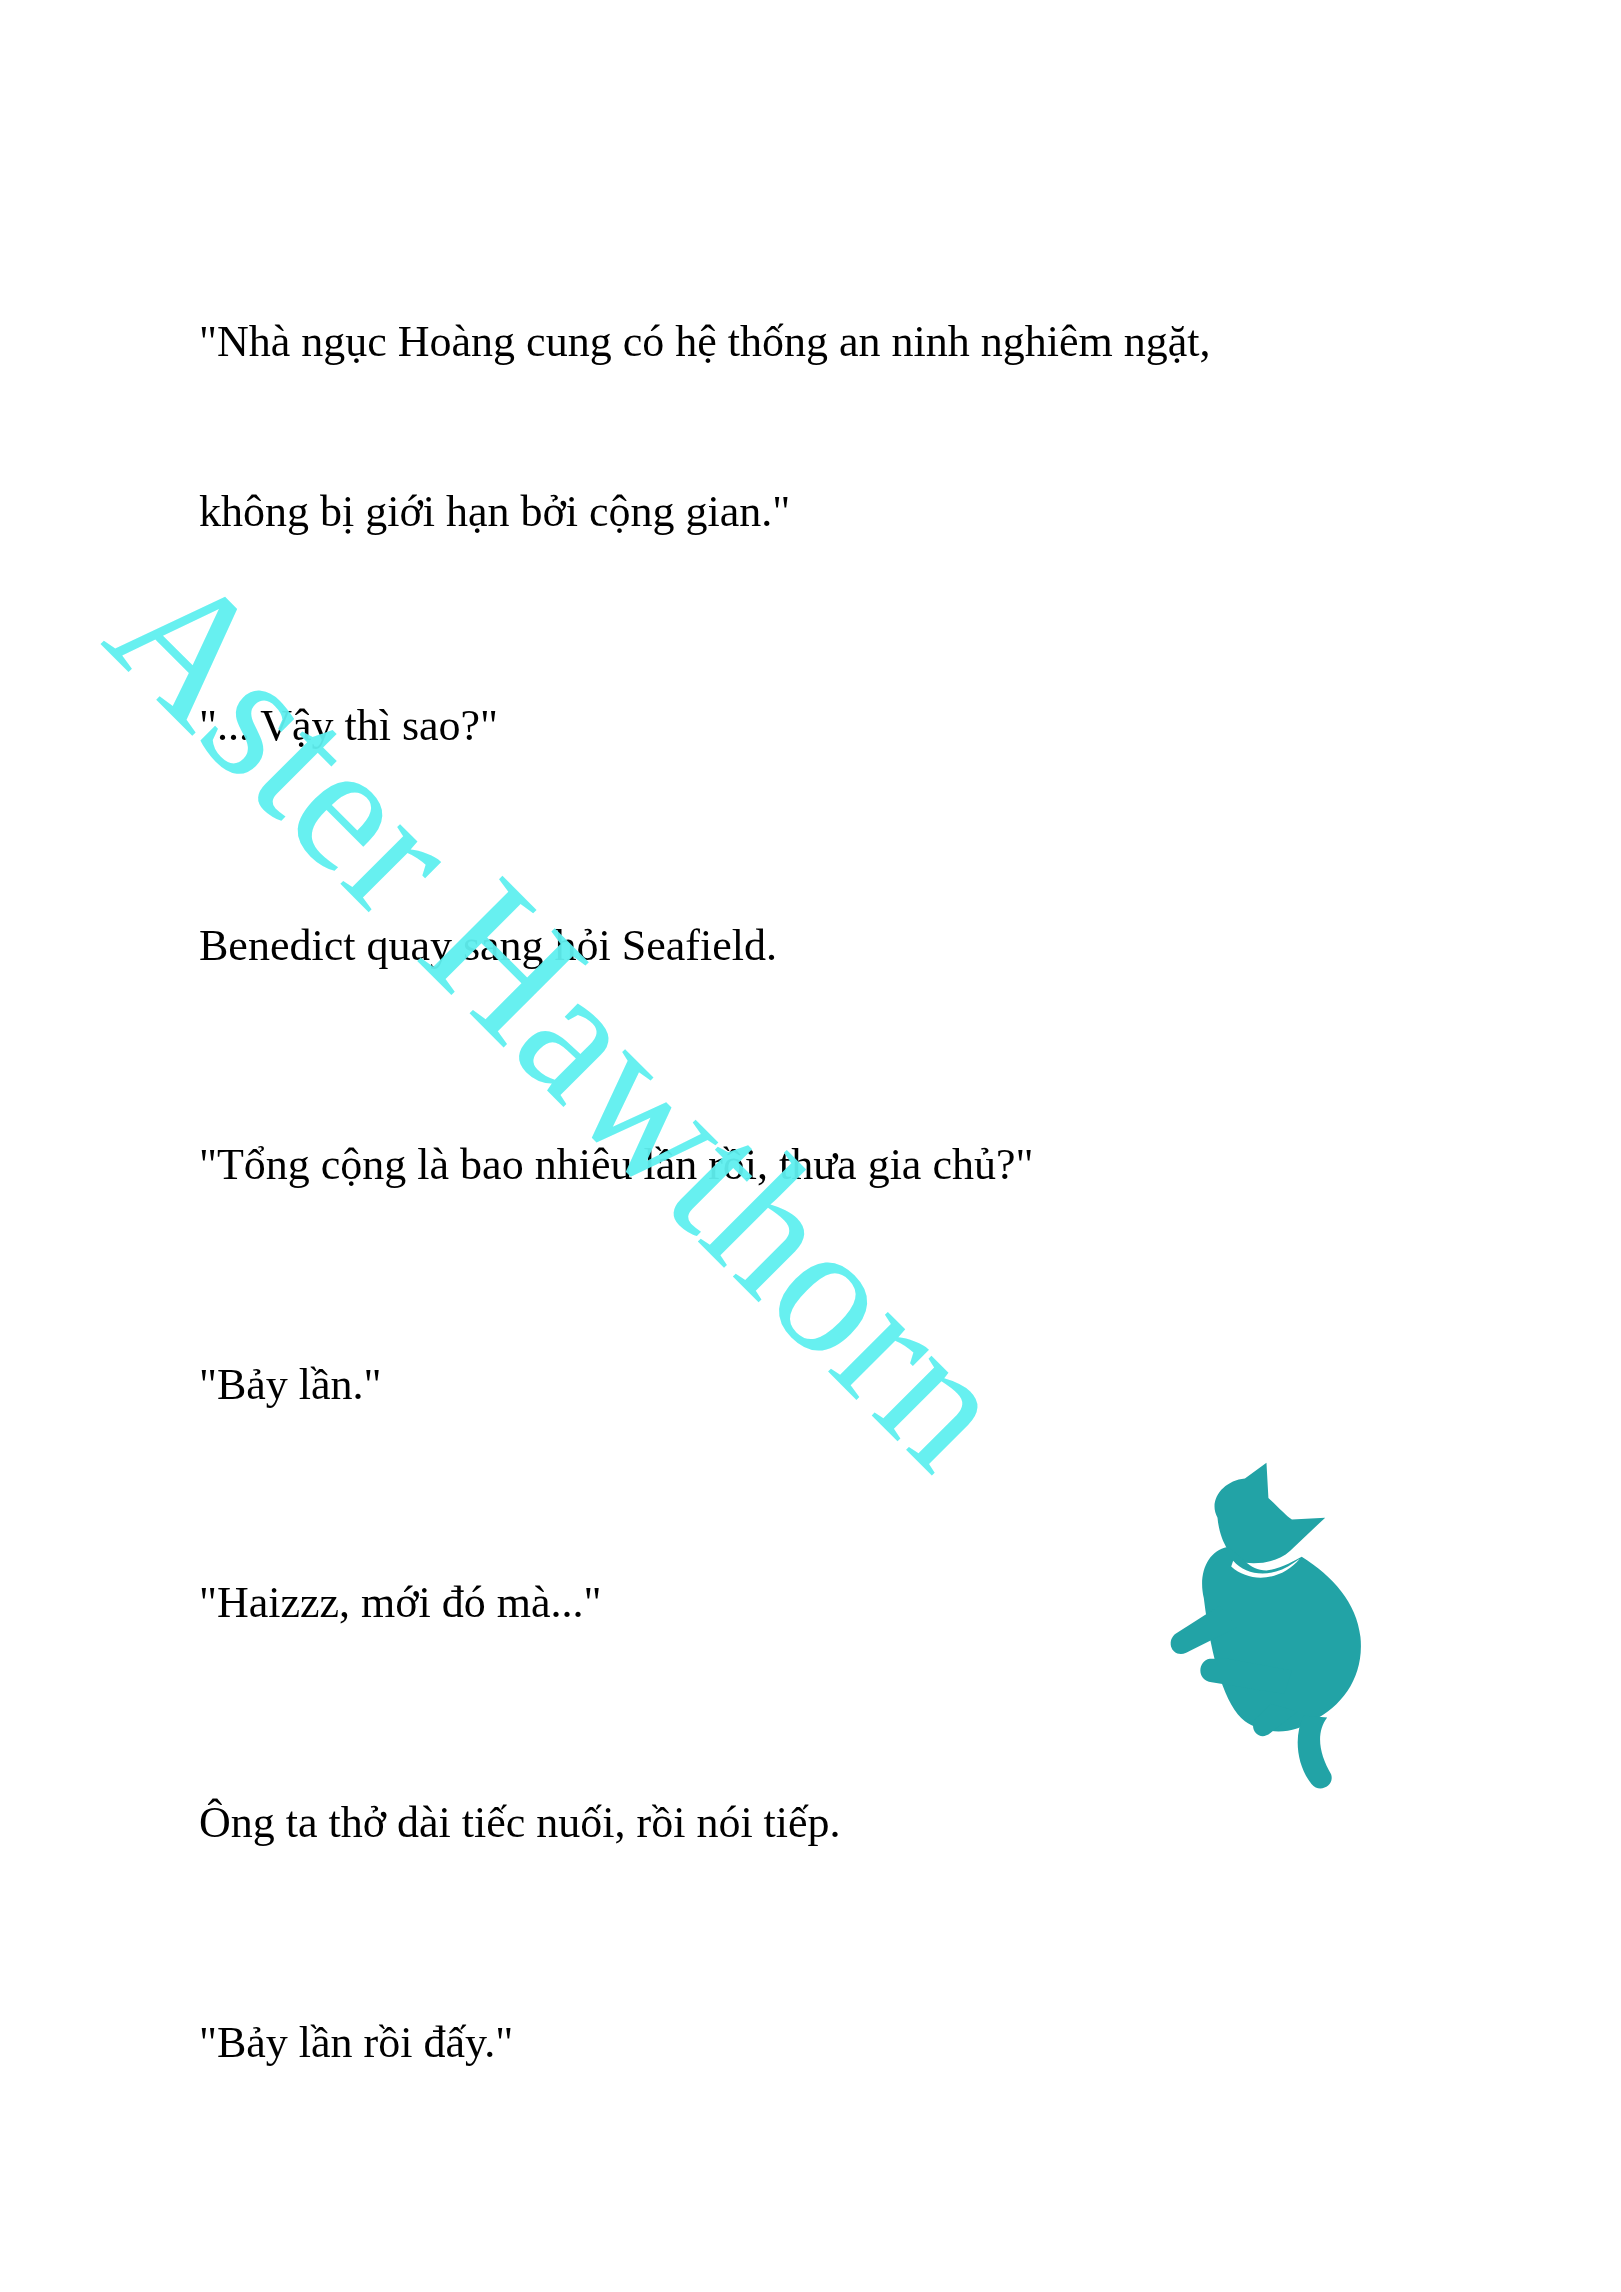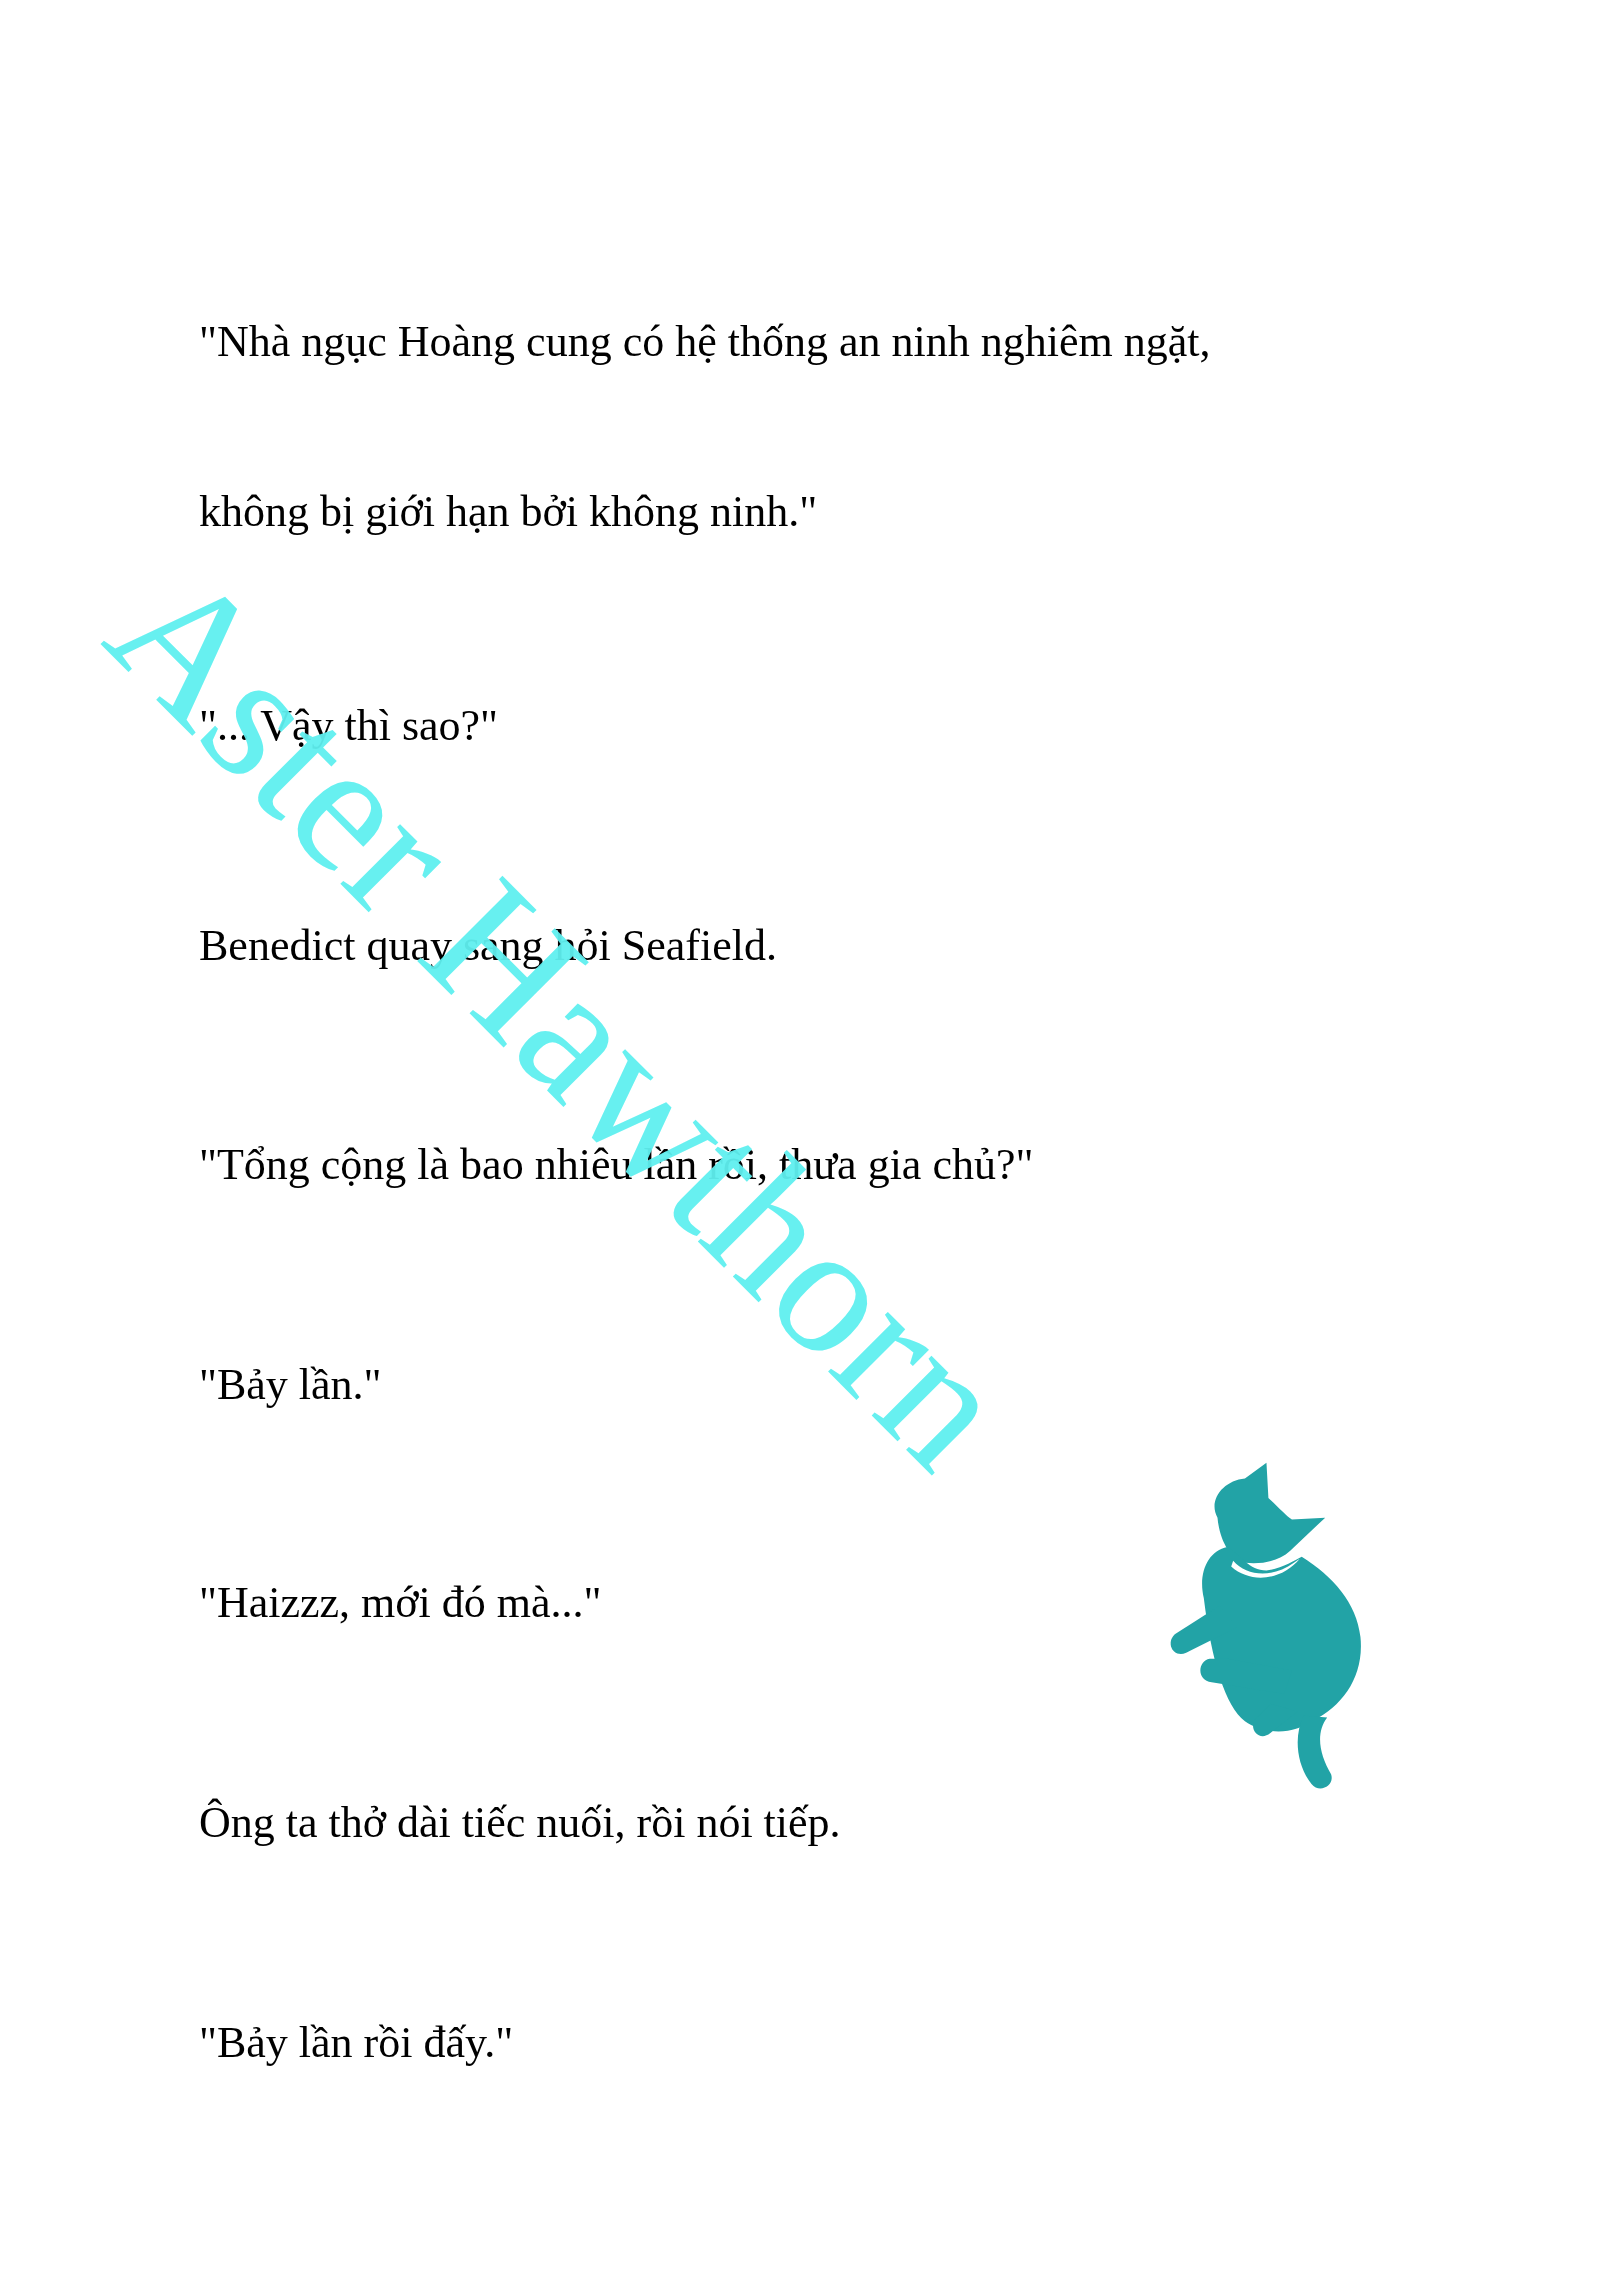--- a/index.html
+++ b/index.html
@@ -25,21 +25,21 @@
     }
     .cat { position: absolute; left: 1147px; top: 1441px; width: 235px; height: 353px; z-index: 6; }
   </style>
 </head>
 <body>
 
 <div class="page">
   <p class="para" style="top:299px;">
     <span>"Nhà ngục Hoàng cung có hệ thống an ninh nghiêm ngặt,</span><br>
     <br>
-    <span>không bị giới hạn bởi không ninh."</span>
+    <span>không bị giới hạn bởi cộng gian."</span>
   </p>
   <p class="para" style="top:683px;">
     <span>"... Vậy thì sao?"</span>
   </p>
   <p class="para" style="top:903px;">
     <span>Benedict quay sang hỏi Seafield.</span>
   </p>
   <p class="para" style="top:1122px;">
     <span>"Tổng cộng là bao nhiêu lần rồi, thưa gia chủ?"</span>
   </p>

